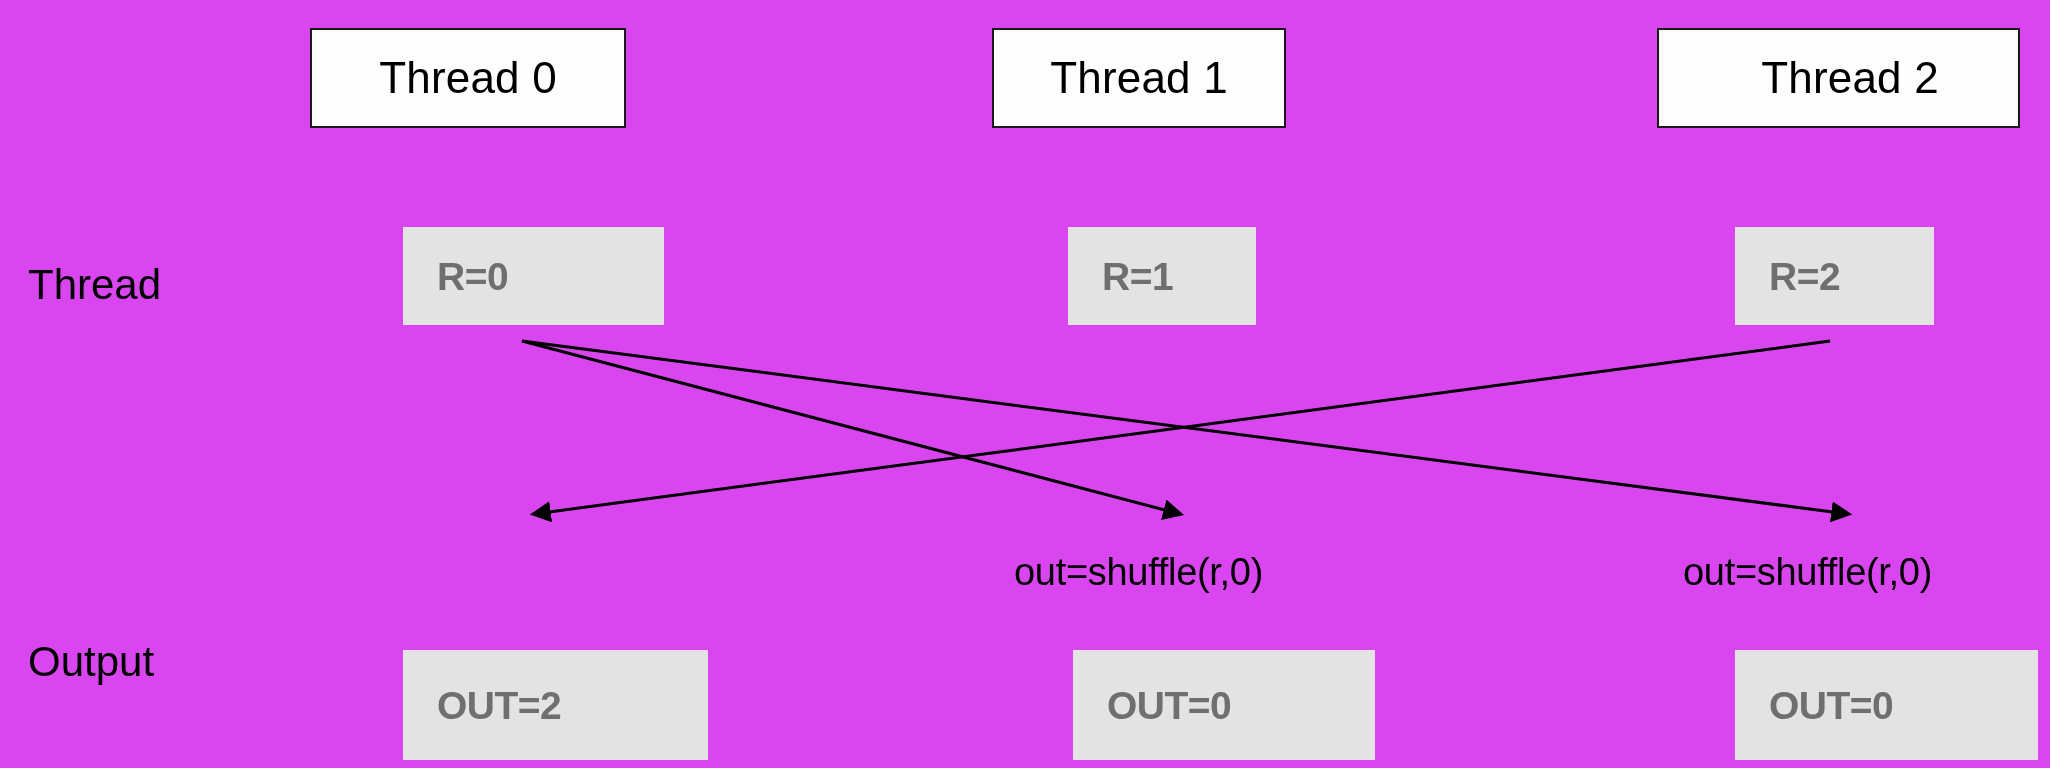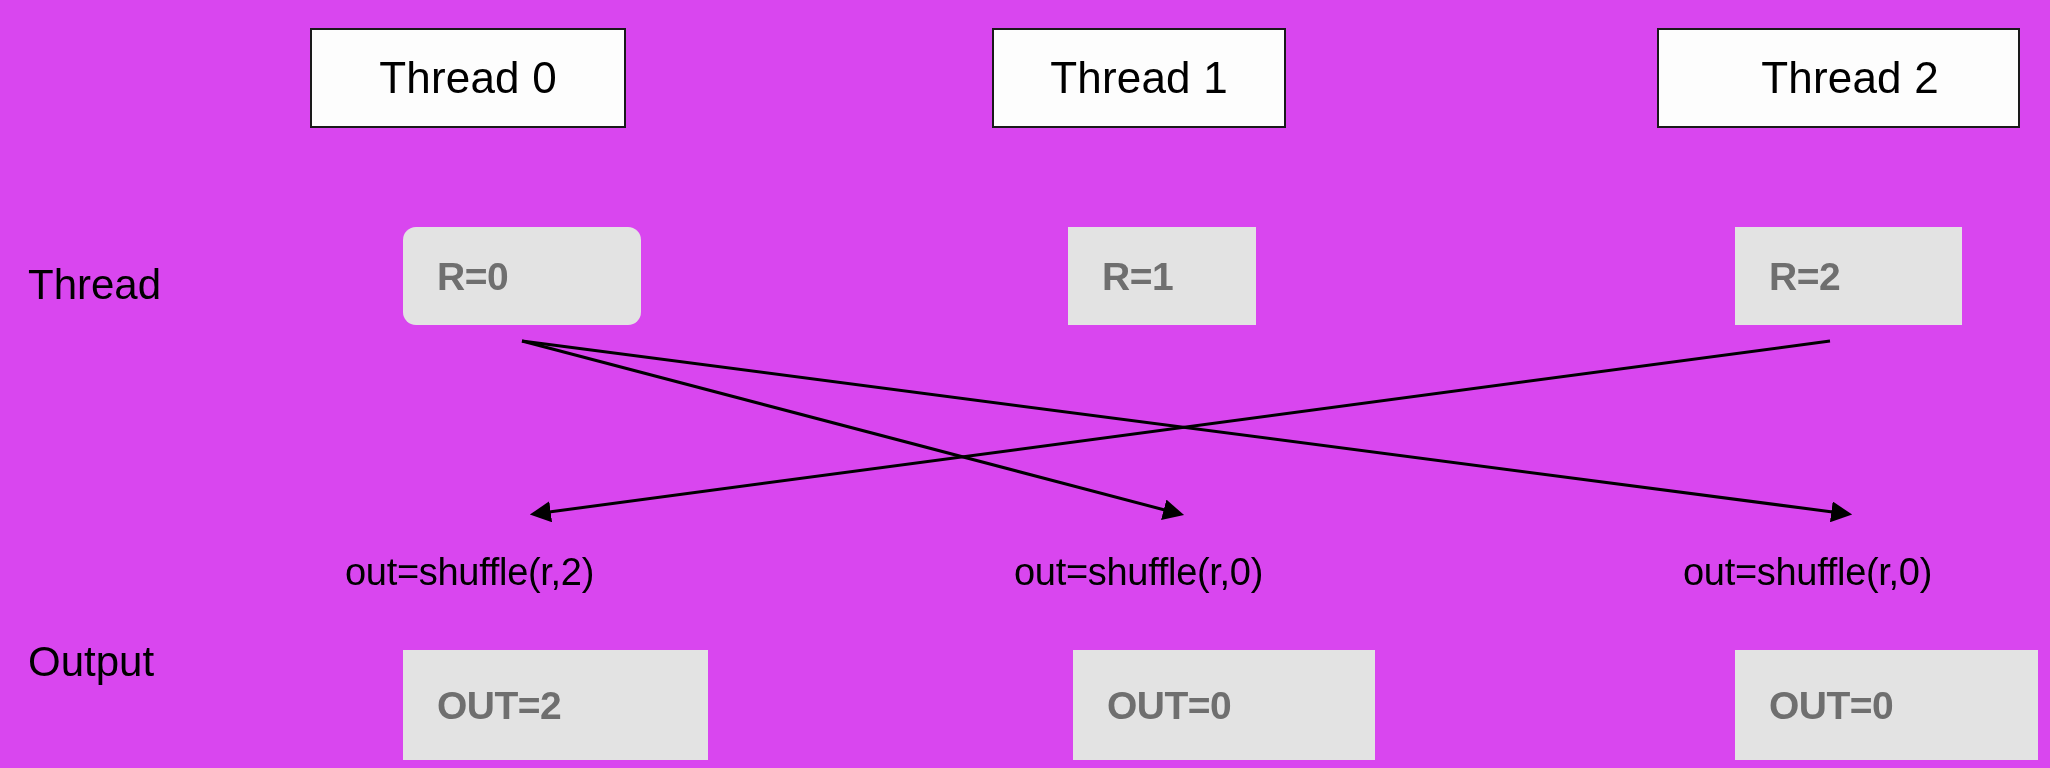--- a/index.html
+++ b/index.html
@@ -67,23 +67,23 @@
     font-size: 39px;
     font-weight: 700;
     color: #6f6f6f;
     line-height: 1;
     white-space: nowrap;
     letter-spacing: -0.5px;
   }
   .chip-input  { top: 227px; height: 98px; }
   .chip-output { top: 650px; height: 110px; }
 
-  #chip-input-0  { left: 403px;  width: 238px; border-radius: 13px; }
+  #chip-input-0  { left: 403px;  width: 261px; }
   #chip-input-1  { left: 1068px; width: 188px; }
-  #chip-input-2  { left: 1735px; width: 227px; }
+  #chip-input-2  { left: 1735px; width: 199px; }
 
   #chip-output-0 { left: 403px;  width: 305px; }
   #chip-output-1 { left: 1073px; width: 302px; }
   #chip-output-2 { left: 1735px; width: 303px; }
 
   
   #arrow-layer {
     position: absolute;
     left: 0;
     top: 0;
@@ -145,21 +145,20 @@
       <line x1="522" y1="341" x2="1180" y2="514" stroke="#000000" stroke-width="3" marker-end="url(#head-right)"></line>
     </g>
     <g>
       <line x1="522" y1="341" x2="1848" y2="514" stroke="#000000" stroke-width="3" marker-end="url(#head-right)"></line>
     </g>
     <g>
       <line x1="1830" y1="341" x2="534" y2="514" stroke="#000000" stroke-width="3" marker-end="url(#head-right)"></line>
     </g>
   </svg>
 
-  <div class="shuffle-label" id="shuffle-label-0">out=shuffle(r,2)</div>
   <div class="shuffle-label" id="shuffle-label-1">out=shuffle(r,0)</div>
   <div class="shuffle-label" id="shuffle-label-2">out=shuffle(r,0)</div>
 
   <div class="value-chip chip-output" id="chip-output-0">
     <span class="chip-text">OUT=2</span>
   </div>
   <div class="value-chip chip-output" id="chip-output-1">
     <span class="chip-text">OUT=0</span>
   </div>
   <div class="value-chip chip-output" id="chip-output-2">

